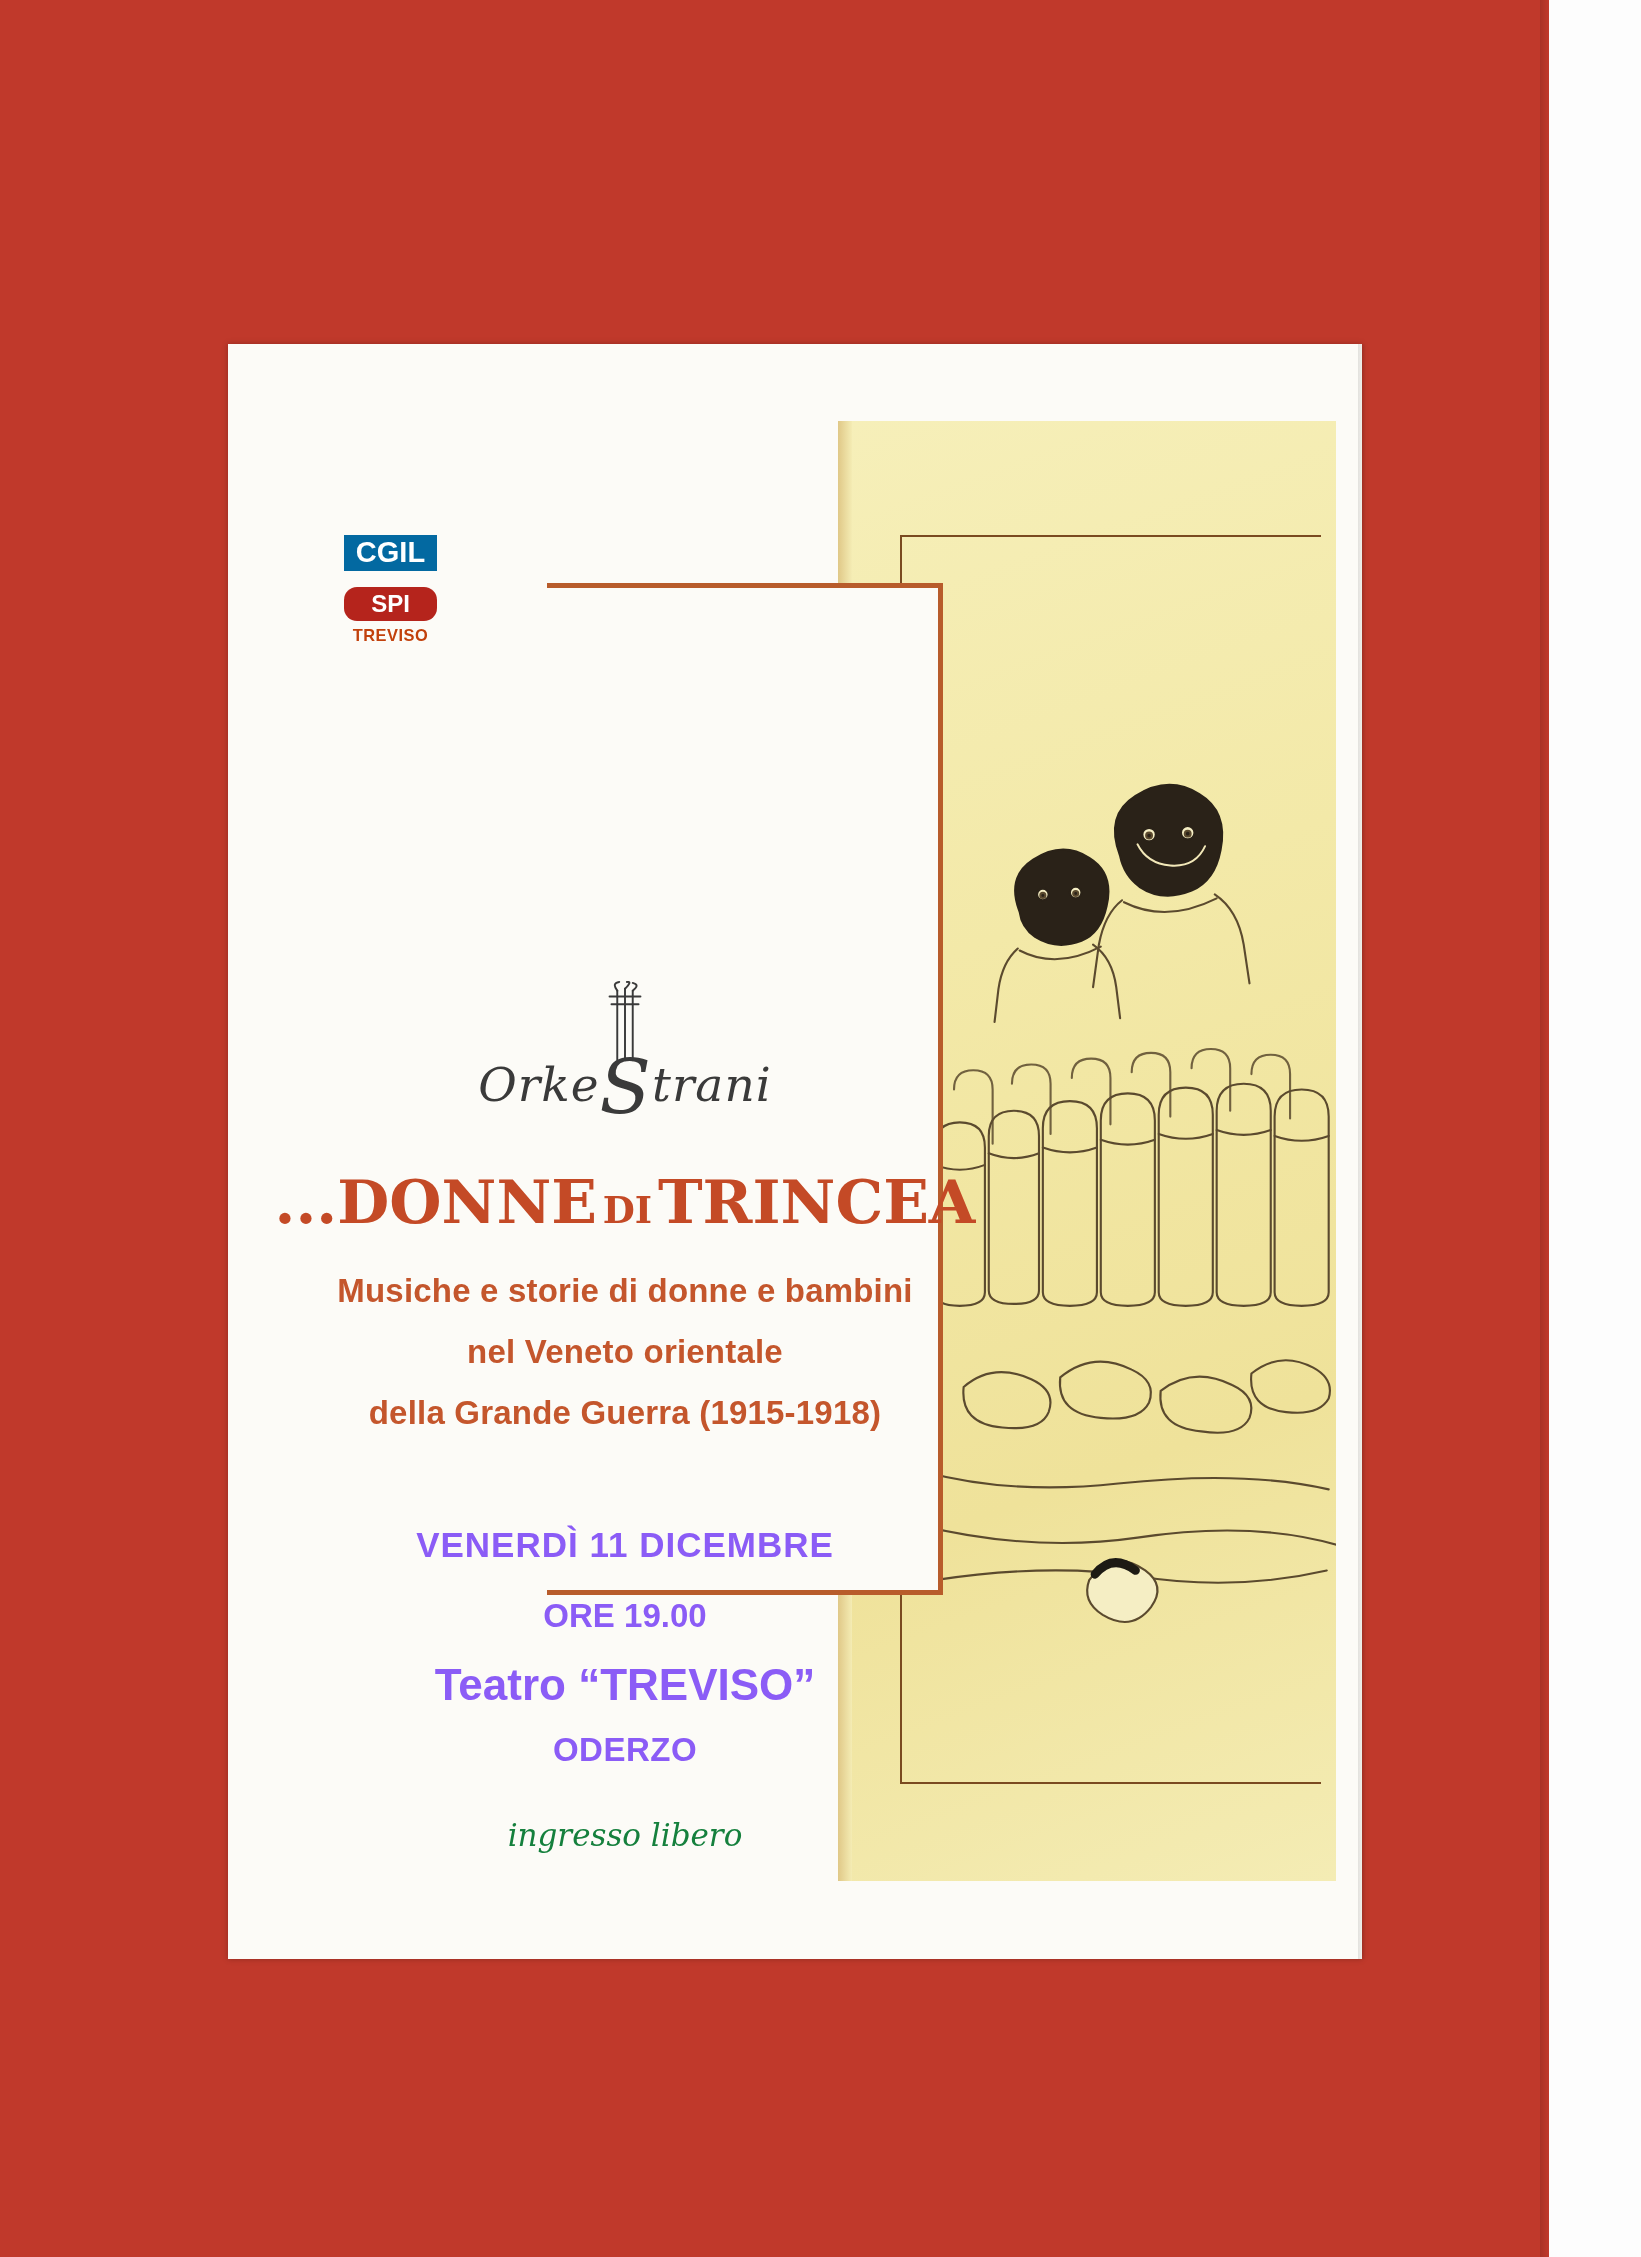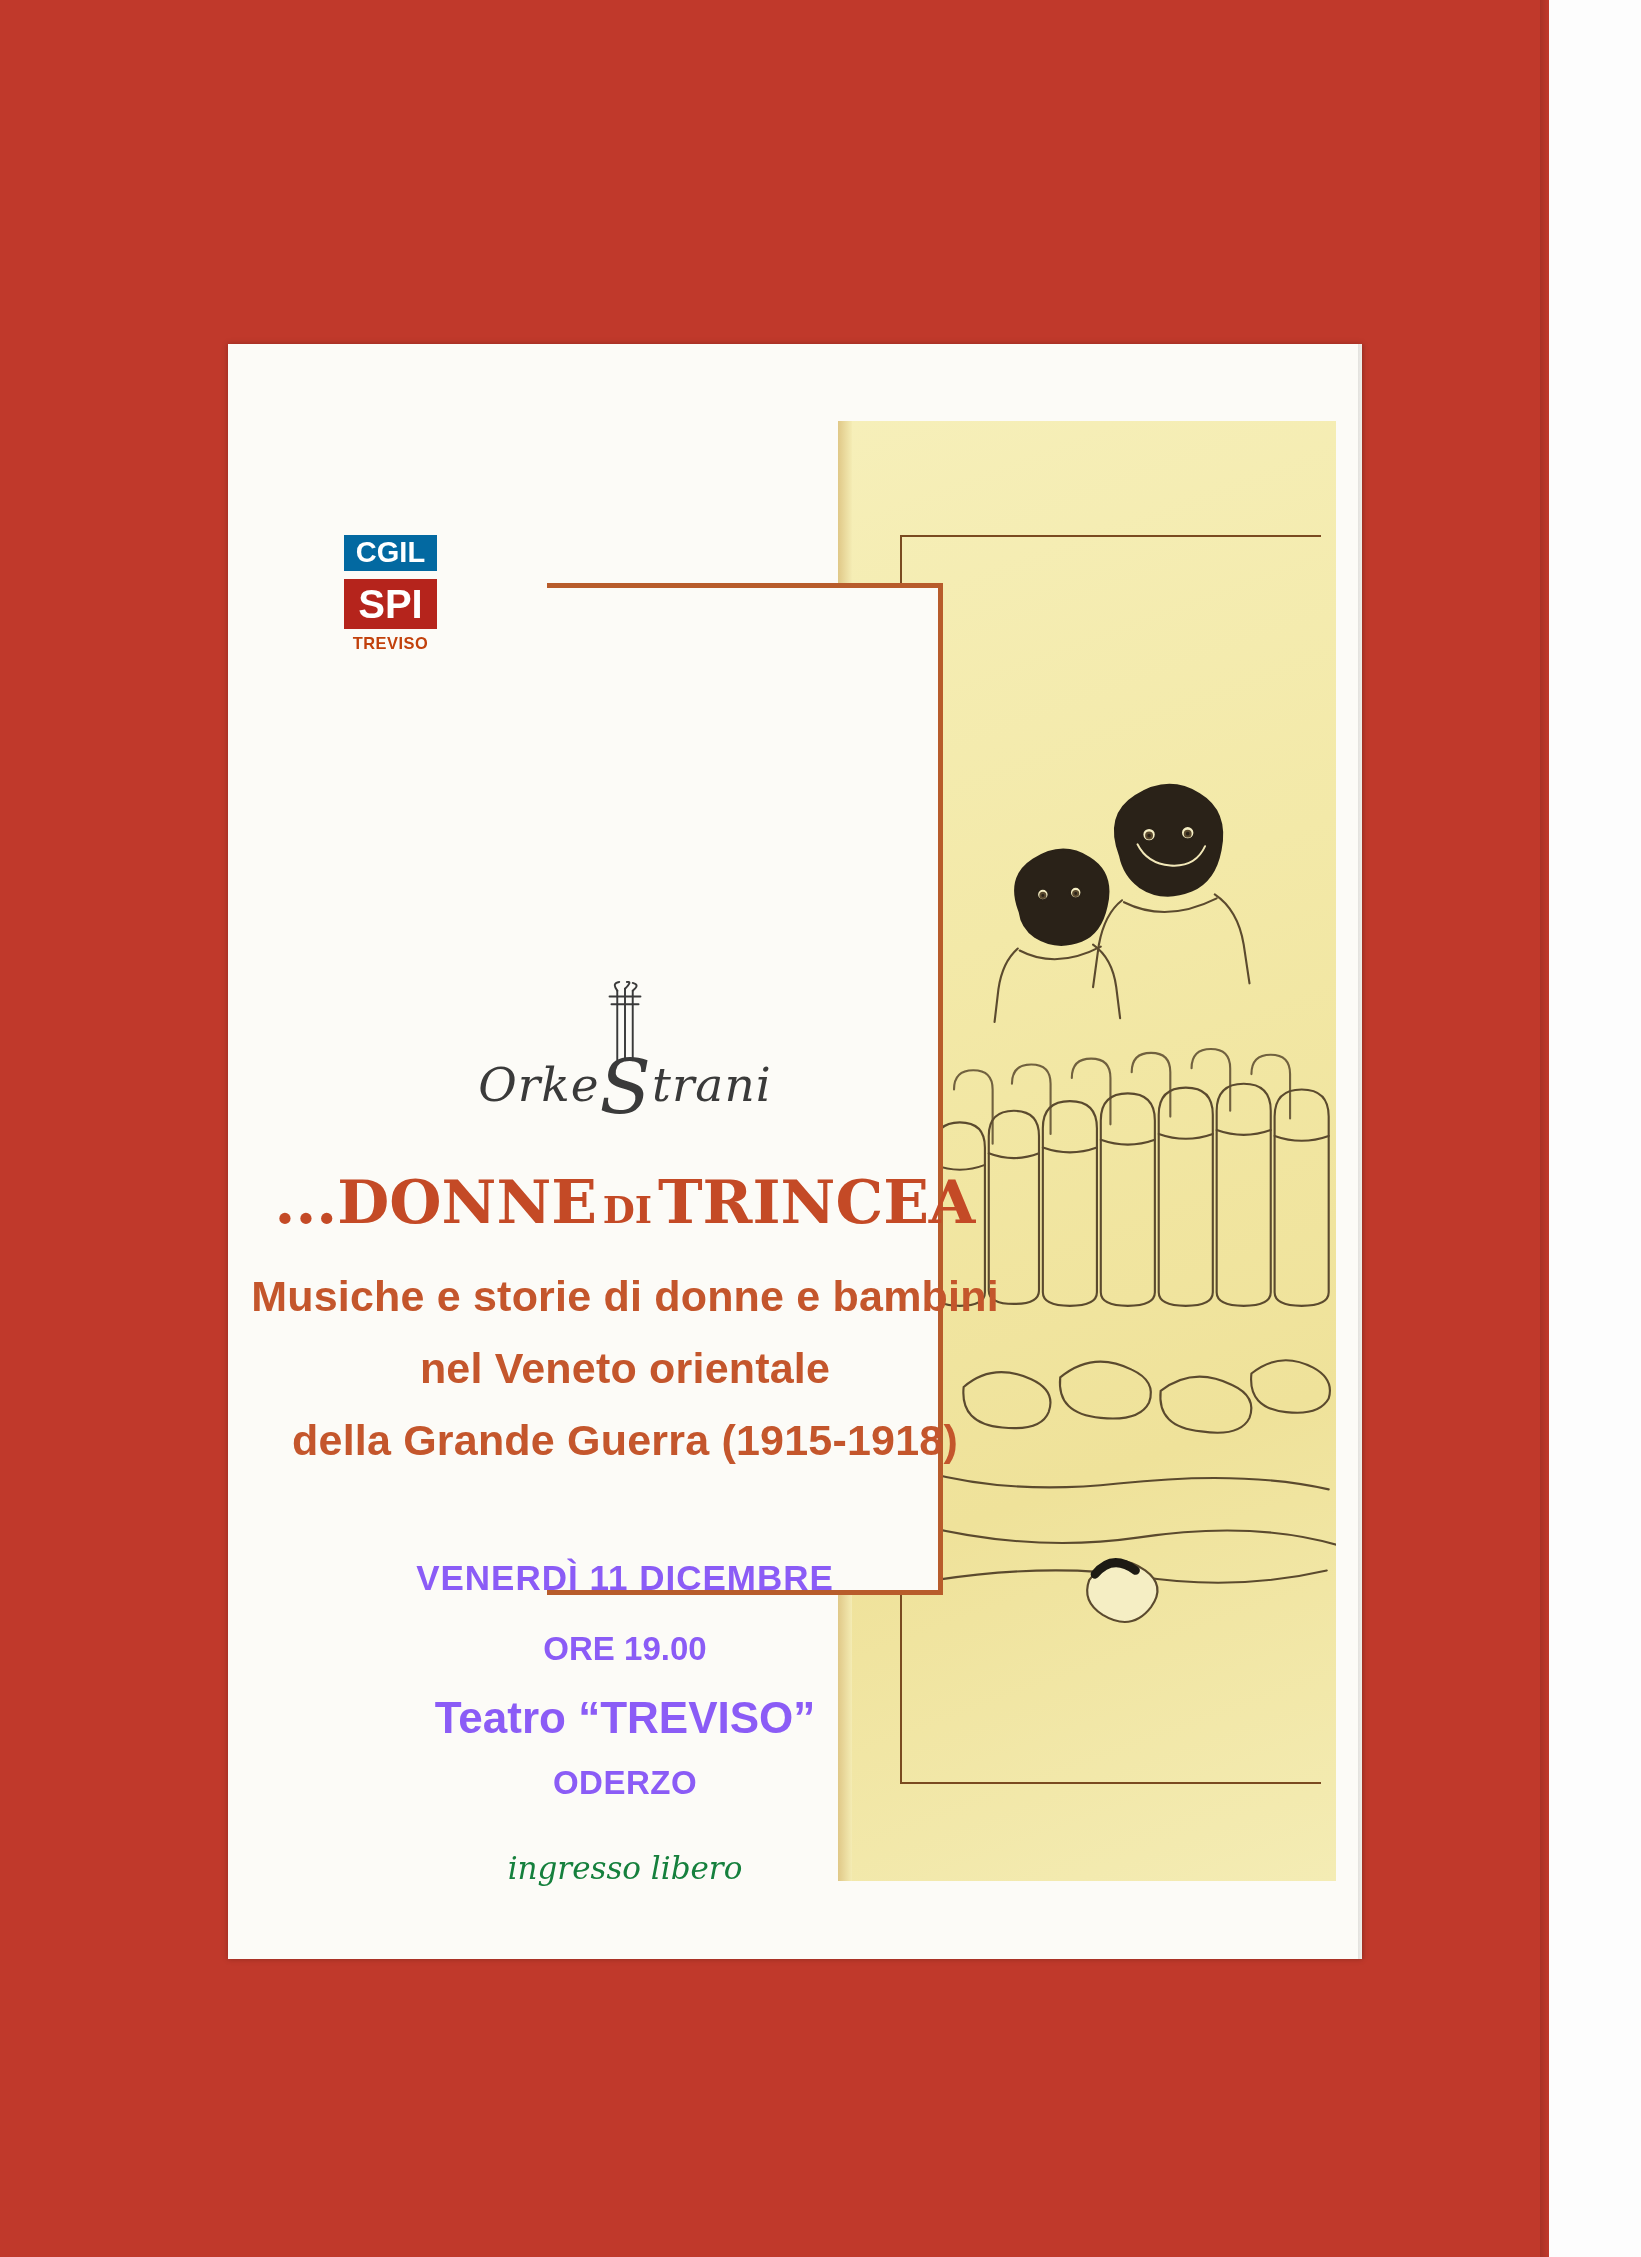--- a/index.html
+++ b/index.html
@@ -137,24 +137,25 @@
     font-weight: bold;
     font-size: 29px;
     letter-spacing: 0px;
     padding: 2.9px 1.9px 3.9px 1.9px;
     font-family: "Liberation Sans", sans-serif;
   }
   #spi-word {
     background: #b5241c;
     color: #ffffff;
     font-weight: bold;
-    font-size: 40px;
+    font-size: 24px;
     padding: 4.8px 1.9px 5.8px 1.9px;
-    margin-top: 8px;
+    margin-top: 16px;
     font-family: "Liberation Sans", sans-serif;
+    border-radius: 13px;
   }
   #treviso-word {
     color: #c2410c;
     font-weight: bold;
     font-size: 16.4px;
     margin-top: 5.8px;
     letter-spacing: 0.5px;
   }
   #leghe-lines {
     margin-left: 13.5px;
@@ -223,21 +224,21 @@
     color: #c44a26;
     letter-spacing: 0px;
   }
   #title-main .dots { font-size: 60px; }
   #title-main .small-di {
     font-size: 37px;
     padding: 0 5.8px;
   }
 
   .subtitle-line {
-    font-size: 43px;
+    font-size: 33px;
     font-weight: bold;
     color: #c4562c;
     margin-top: 23px;
     letter-spacing: 0.2px;
   }
   #sub1 { margin-top: 35px; }
 
   .event-line {
     font-weight: bold;
     color: #8b5cf6;

